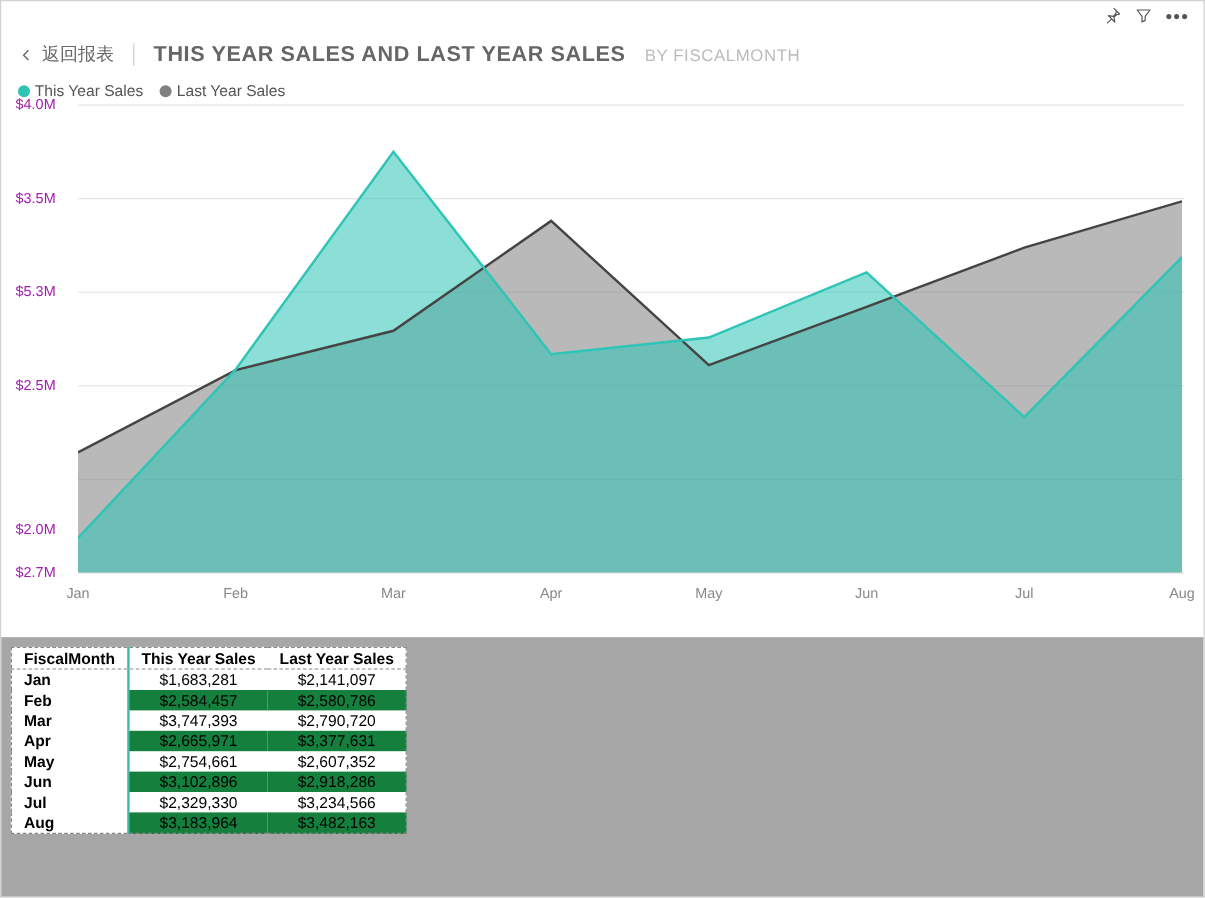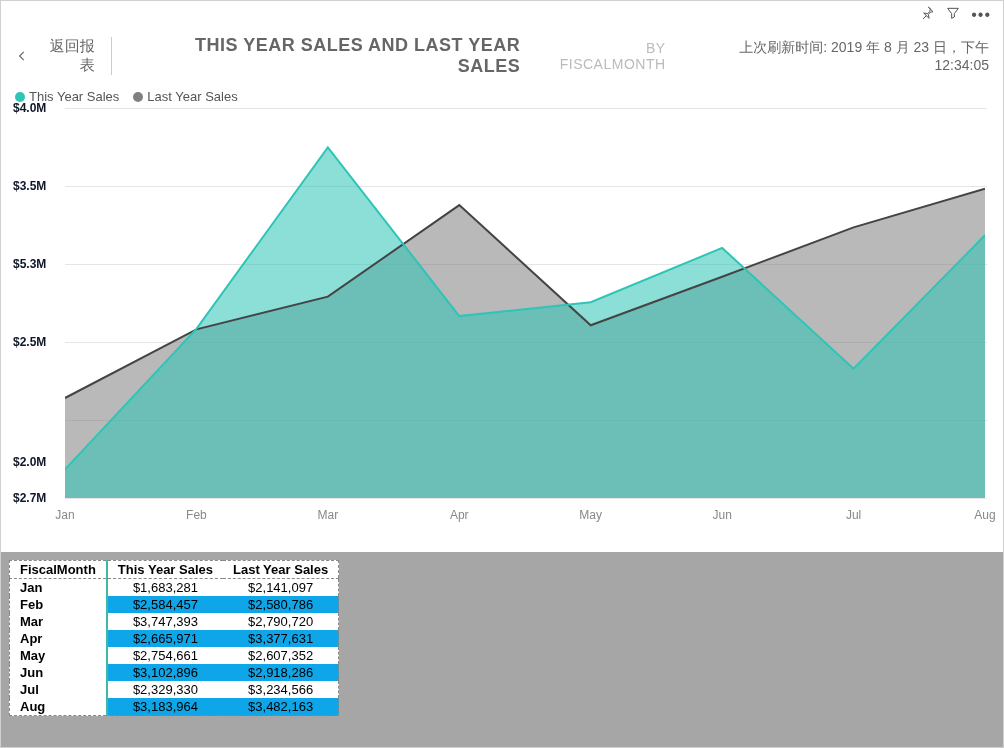--- a/index.html
+++ b/index.html
@@ -20,53 +20,52 @@
     gap: 10px;
     padding-right: 12px;
   }
   .toolbar svg { width:16px; height:16px; stroke:#555; fill:none; stroke-width:1.5; cursor:pointer; }
   .ellipsis { color:#555; font-size:16px; letter-spacing:1px; cursor:pointer; line-height:16px; }
   .header {
     display:flex;
     align-items:center;
     padding: 6px 14px 10px 14px;
     gap: 16px;
-    text-align: right;
   }
   .back {
     display:flex; align-items:center; gap:6px; color:#666; font-size:15px; cursor:pointer;
     padding-right:16px; border-right:1px solid #ccc;
   }
   .back svg { width:14px; height:14px; stroke:#666; fill:none; stroke-width:2; }
   .title { font-size:18px; letter-spacing:0.5px; color:#666; font-weight:600; }
   .subtitle { font-size:14px; letter-spacing:0.5px; color:#bbb; font-weight:500; }
   .refresh { margin-left:auto; font-size:14px; color:#666; }
   .legend {
     display:flex; gap:14px; padding:2px 14px 4px 14px; color:#555; font-size:13px;
   }
   .legend-item { display:flex; align-items:center; gap:4px; }
   .dot { width:10px; height:10px; border-radius:50%; }
   .chart-area { position:relative; height:430px; margin:0 8px 0 12px; }
-  .ylab { position:absolute; left:0; transform:translateY(-50%); font-size:12px; color:#0f172a;font-weight:bold; }
+  .ylab { position:absolute; left:0; transform:translateY(-50%); font-size:12px; color:#a21caf; }
   .ygrid { position:absolute; left:52px; right:8px; border-top:1px solid #e5e5e5; }
   .xlab { position:absolute; top:400px; font-size:12px; color:#888; transform:translateX(-50%); }
   svg.plot { position:absolute; left:52px; top:0; }
   .data-area {
     background:#a6a6a6; margin-top:14px; padding:8px 8px 40px 8px; height:240px;
   }
   .data-table {
     background:#fff; border:1px dashed #888; border-collapse:collapse; font-size:13px;
   }
   .data-table th, .data-table td {
     padding:1px 10px; text-align:center;
   }
   .data-table th { font-weight:700; text-align:left; border-bottom:1px dashed #888;margin-top:45px; }
   .data-table th.rcol { text-align:right; }
   .data-table td.month { font-weight:700; text-align:left; border-right:2px solid #3fb8a6; }
-  .data-table tr.alt td.val { background:#0ea5e9; }
+  .data-table tr.alt td.val { background:#15803d; }
   .data-table th:first-child { border-right:2px solid #3fb8a6; }
 </style>
 </head>
 <body>
 
 <div class="toolbar">
   <span>
     <svg viewBox="0 0 24 24">
         <path d="M14 3l7 7-4 1-3 3 1 6-4-4-5 5 5-5-4-4 6 1 3-3 1-4z" stroke-linejoin="round"></path>
       </svg>
@@ -81,21 +80,20 @@
 
 <div class="header">
   <div class="back">
     <svg viewBox="0 0 24 24">
         <path d="M15 5l-7 7 7 7"></path>
       </svg>
     <span>返回报表</span>
   </div>
   <span class="title">THIS YEAR SALES AND LAST YEAR SALES</span>
   <span class="subtitle">BY FISCALMONTH</span>
-  <span class="refresh">上次刷新时间: 2019 年 8 月 23 日，下午 12:34:05</span>
 </div>
 
 <div class="legend">
   <div class="legend-item">
     <span class="dot" style="background:#2ec4b6"></span>
     <span>This Year Sales</span>
   </div>
   <div class="legend-item">
     <span class="dot" style="background:#808080"></span>
     <span>Last Year Sales</span>

